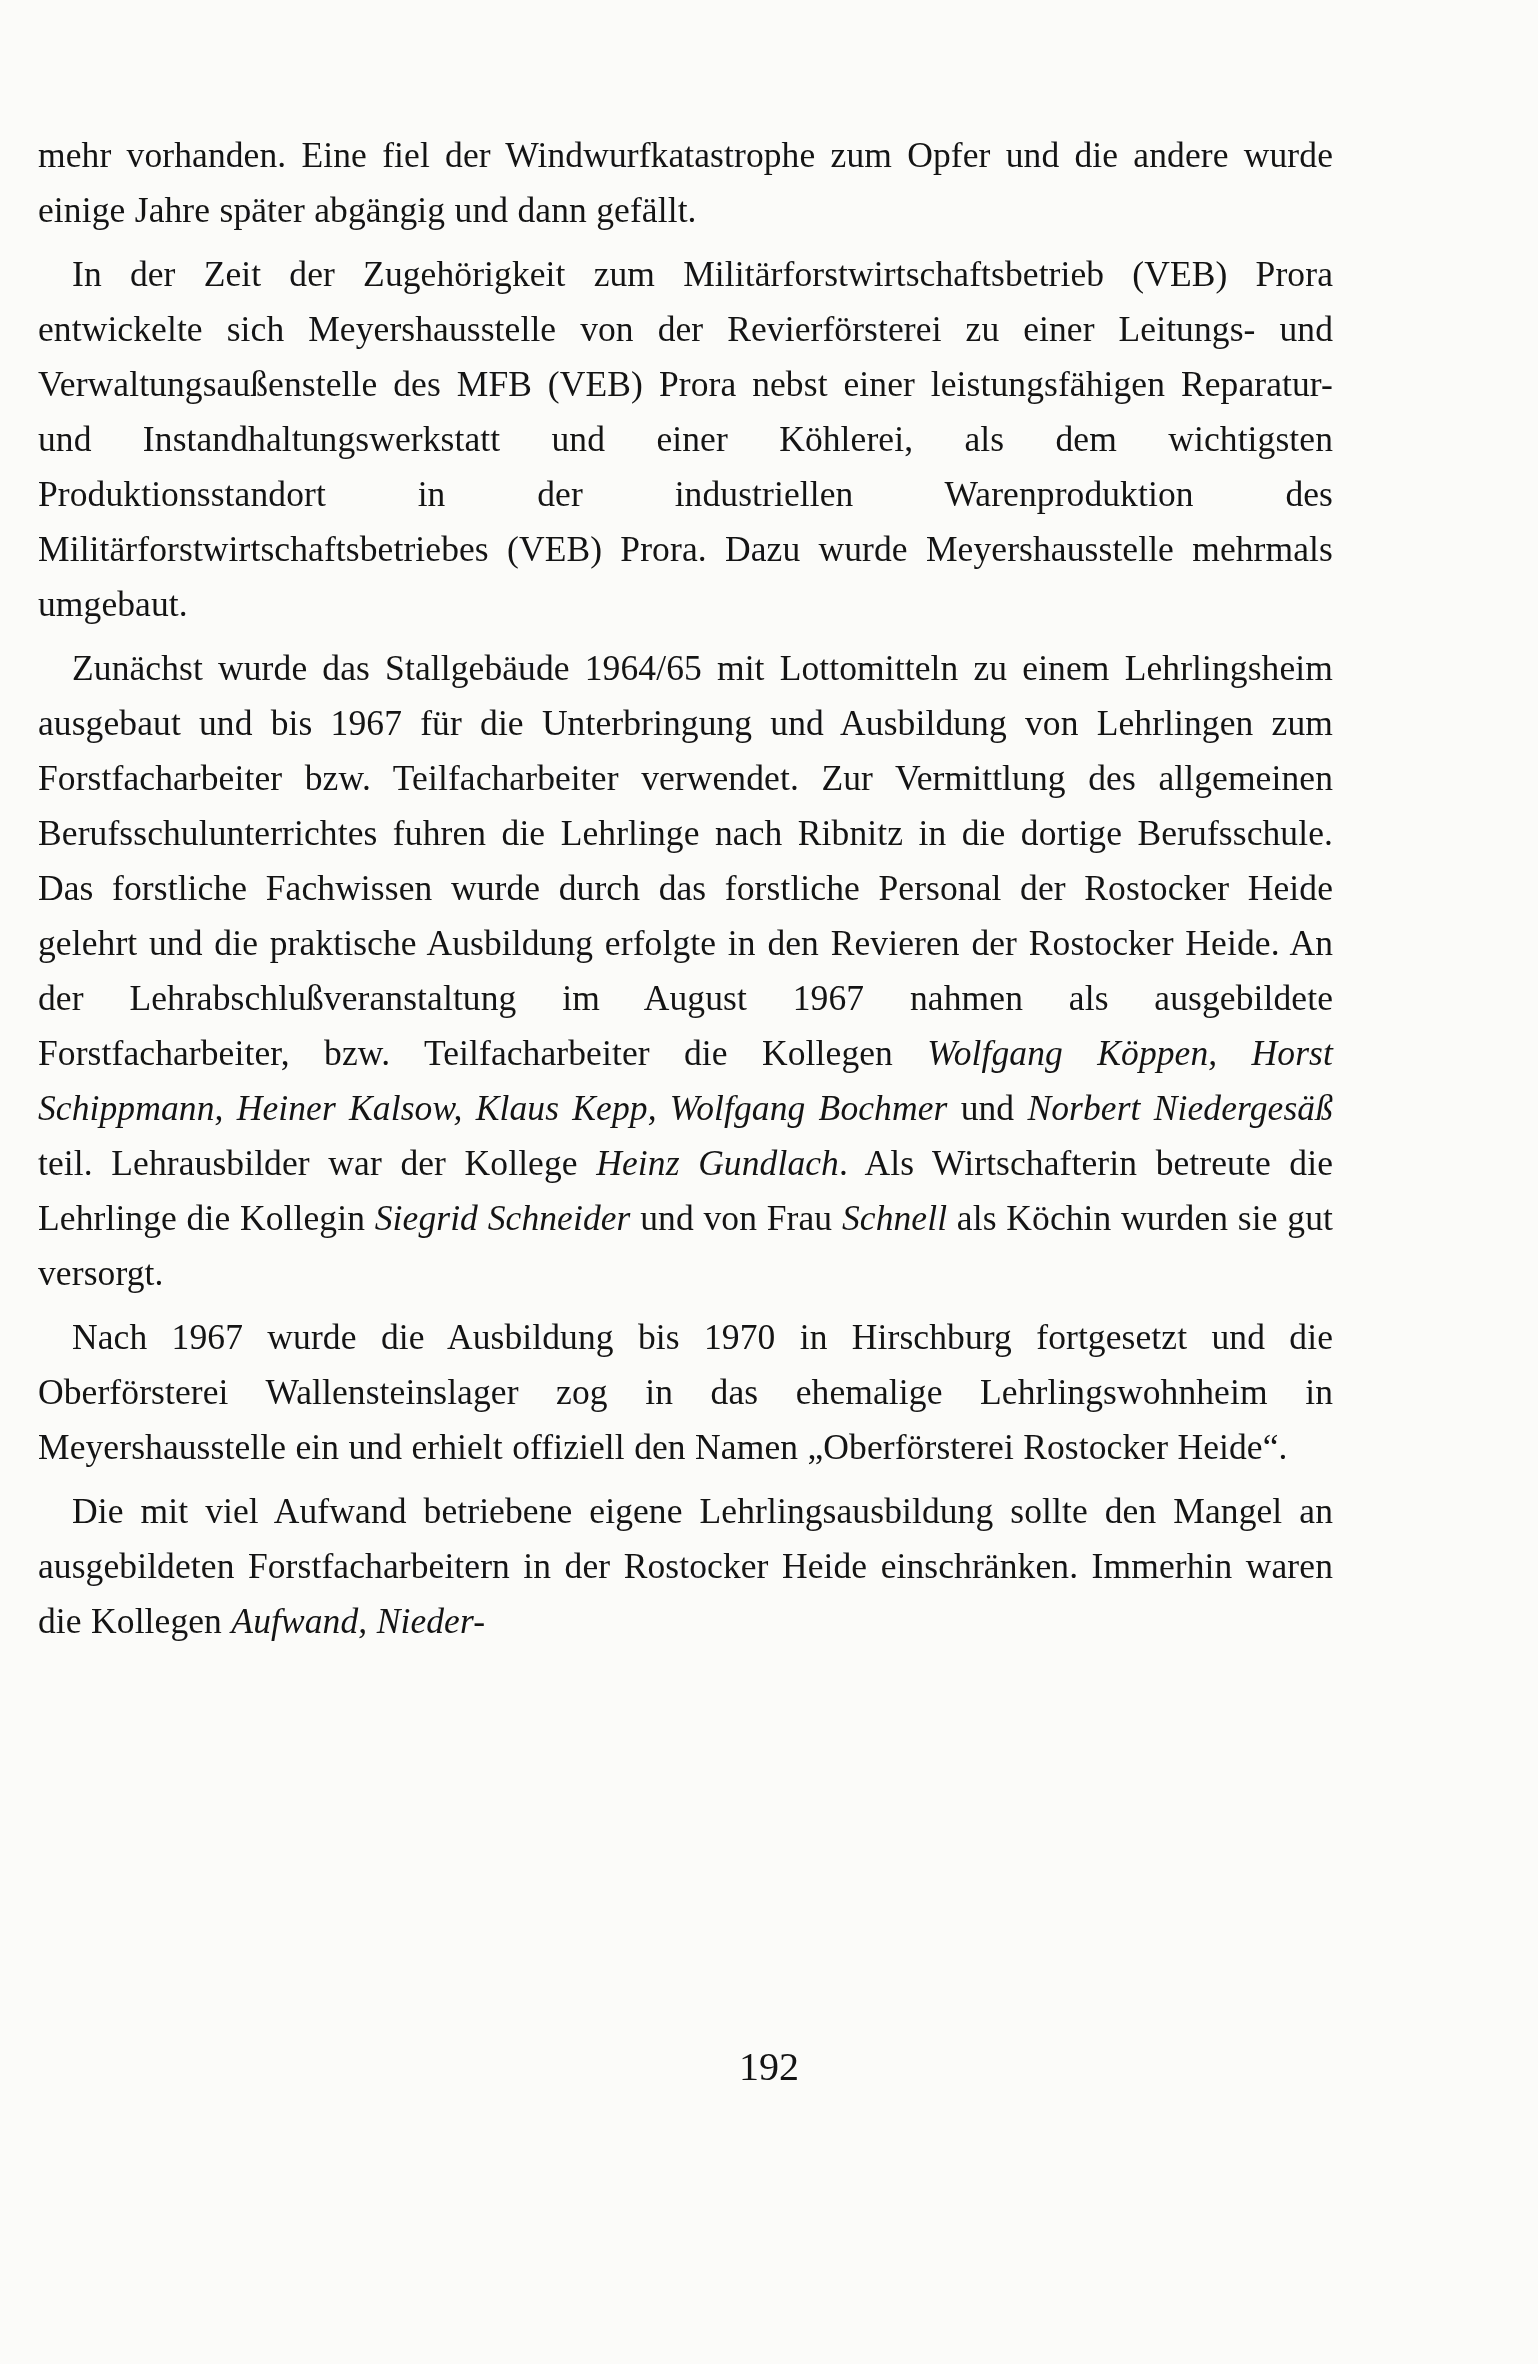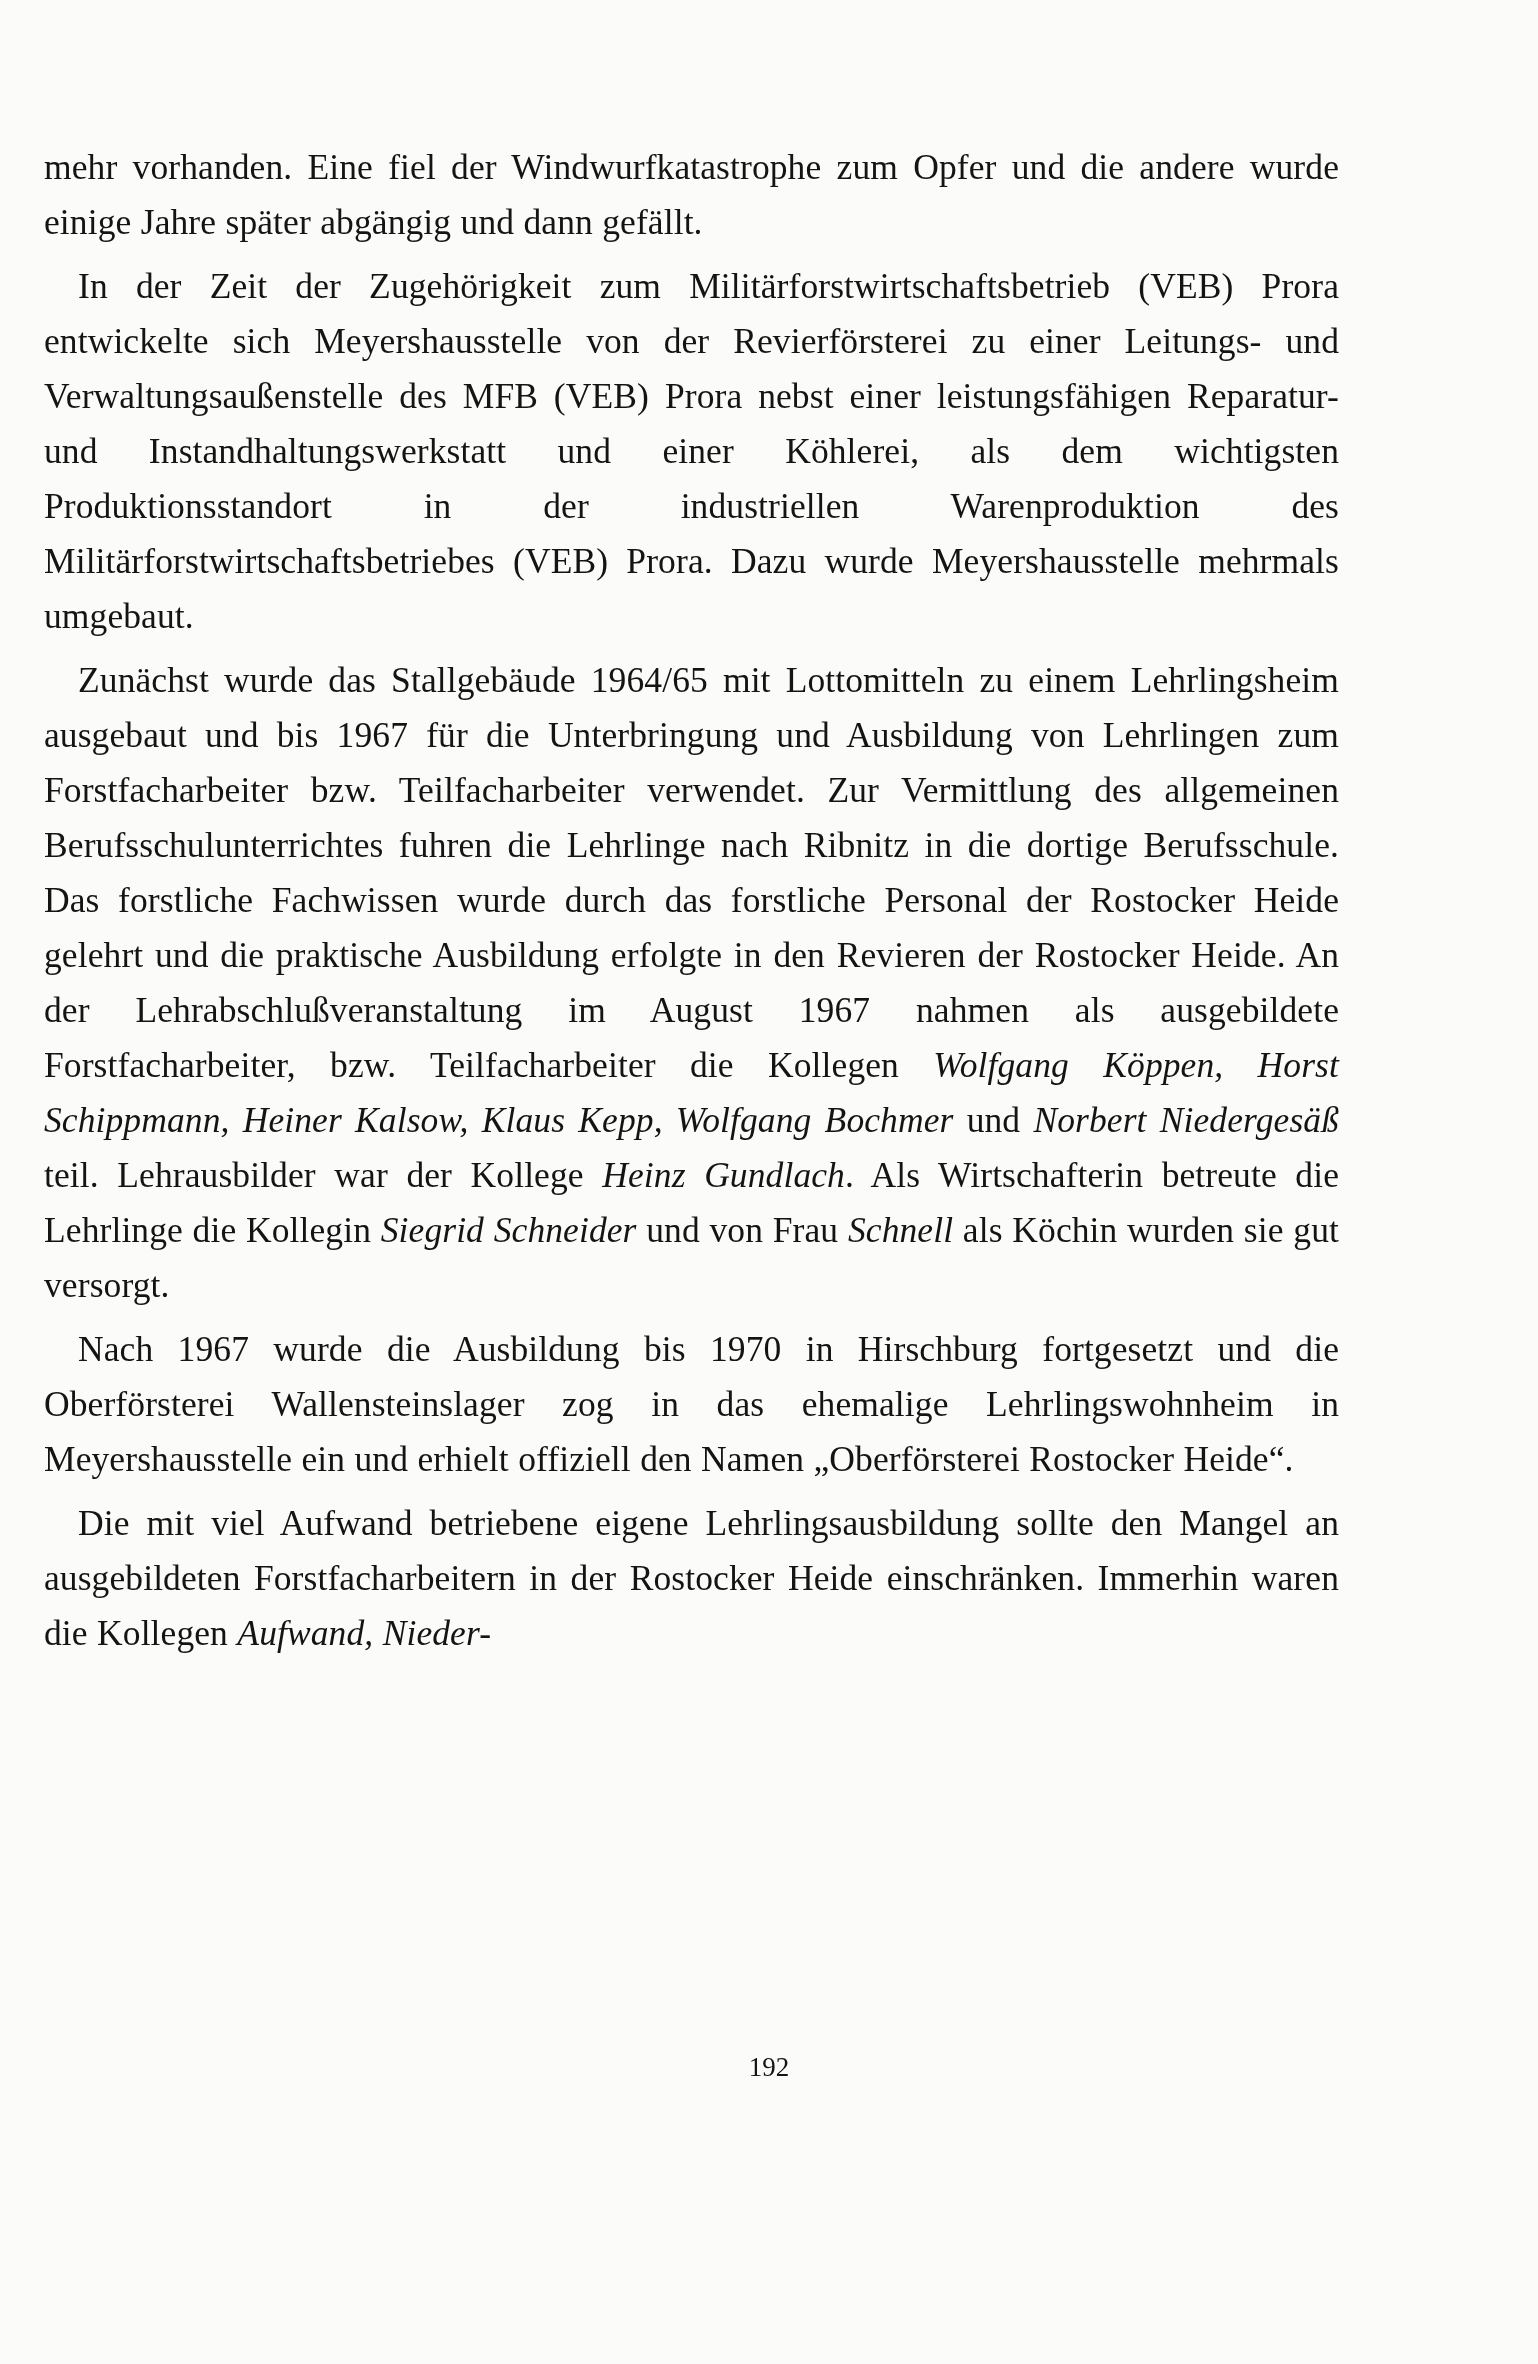--- a/index.html
+++ b/index.html
@@ -18,24 +18,23 @@
   .page {
     position: absolute;
     top: 0;
     left: 0;
     width: 1538px;
     height: 2364px;
     background: #fbfbf9;
   }
   .text-column {
     position: absolute;
-    left: 44px;
+    left: 38px;
     top: 128px;
     width: 1295px;
-    margin-top: 12px;
   }
   p.para {
     margin: 0 0 9px 0;
     font-size: 35.5px;
     line-height: 55px;
     text-align: justify;
     text-justify: inter-word;
     letter-spacing: 0.1px;
     word-spacing: 0.4px;
   }
@@ -47,21 +46,21 @@
   }
   .it {
     font-style: italic;
   }
   .page-number {
     position: absolute;
     left: 0;
     right: 0;
     top: 2045px;
     text-align: center;
-    font-size: 27px;
+    font-size: 40px;
     line-height: 44px;
   }
 </style>
 </head>
 <body>
 
 <div class="page">
   <div class="text-column">
     <div id="paragraphs">
         <p class="para noindent"><span>mehr vorhanden. Eine fiel der Windwurfkatastrophe zum Opfer und die andere wurde einige Jahre später abgängig und dann gefällt.</span></p>

